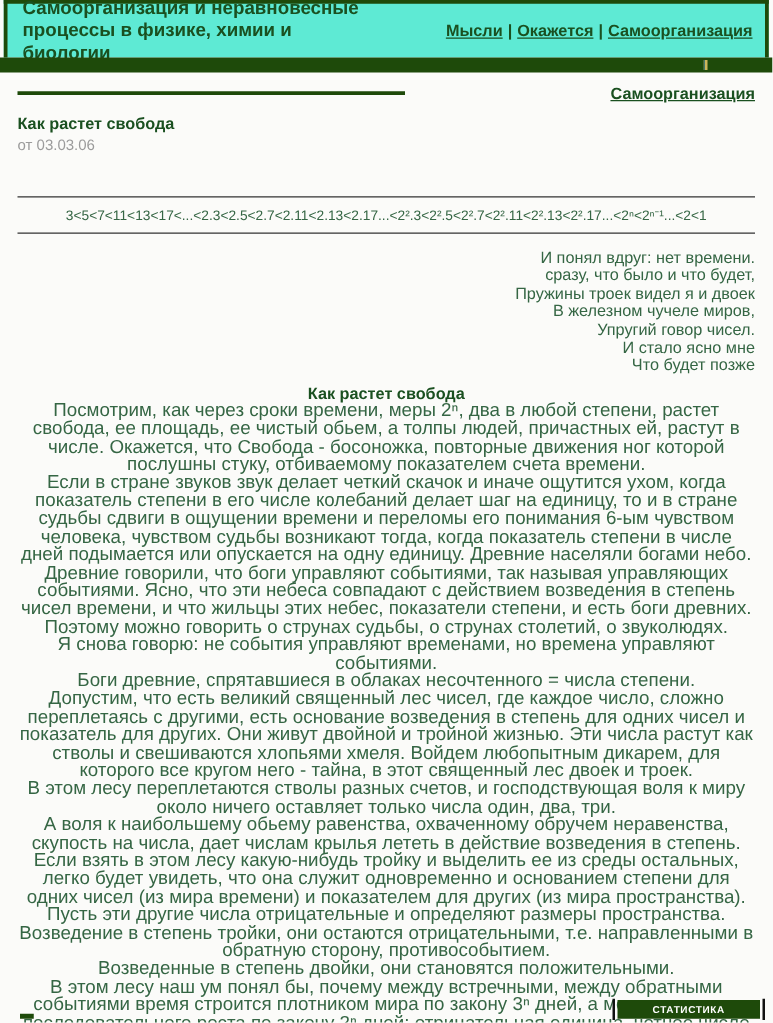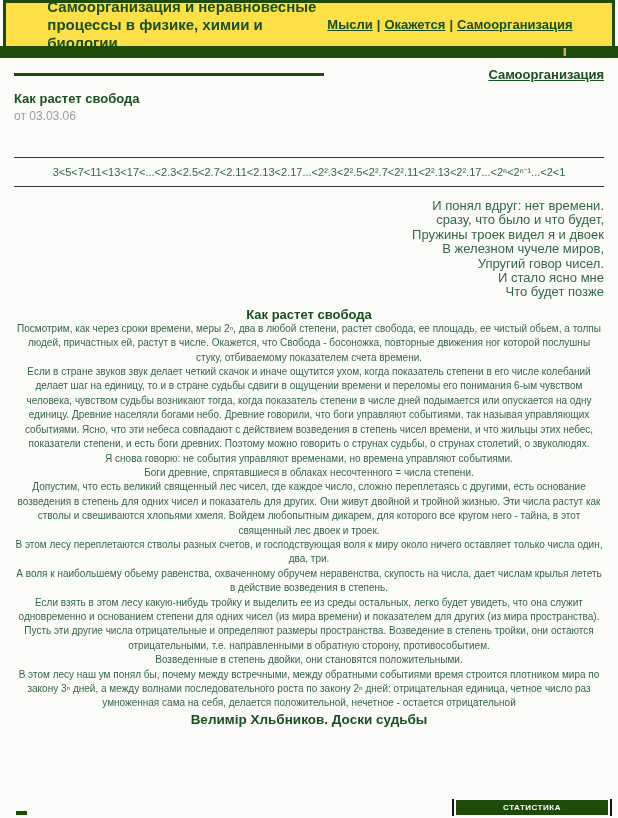--- a/index.html
+++ b/index.html
@@ -9,23 +9,23 @@
     font-family: "Liberation Sans", sans-serif;
     position: relative;
     overflow: hidden;
   }
 
   
   .site-header {
     margin: 0 3px;
     border: 3px solid #1e4a0a;
     border-bottom: none;
-    background: #fde047;
+    background: #5eead4;
     display: flex;
-    justify-content: center;
+    justify-content: space-between;
     align-items: center;
     padding: 5px 10px 5px 12px;
     height: 33px;
     box-sizing: content-box;
   }
   .site-title {
     color: #1a5020;
     font-weight: bold;
     font-size: 15px;
     line-height: 18px;
@@ -112,21 +112,21 @@
   .body-title {
     margin-top: 7px;
     text-align: center;
     font-size: 13px;
     font-weight: bold;
     color: #1a5020;
   }
   .paragraphs p {
     margin: 0;
     text-align: center;
-    font-size: 10px;
+    font-size: 15px;
     line-height: 14.4px;
     color: #356644;
   }
   .attribution {
     text-align: center;
     font-size: 13.5px;
     font-weight: bold;
     color: #1a5020;
     margin-top: 1px;
   }
@@ -144,21 +144,21 @@
     height: 17px;
     display: flex;
     align-items: stretch;
     cursor: pointer;
   }
   .stats-edge {
     width: 2px;
     background: #111;
   }
   .stats-core {
-    width: 152px;
+    width: 114px;
     margin: 1px 2px;
     background: #1e4a0a;
     color: #ffffff;
     font-size: 8px;
     font-weight: bold;
     letter-spacing: 0.5px;
     display: flex;
     align-items: center;
     justify-content: center;
   }

